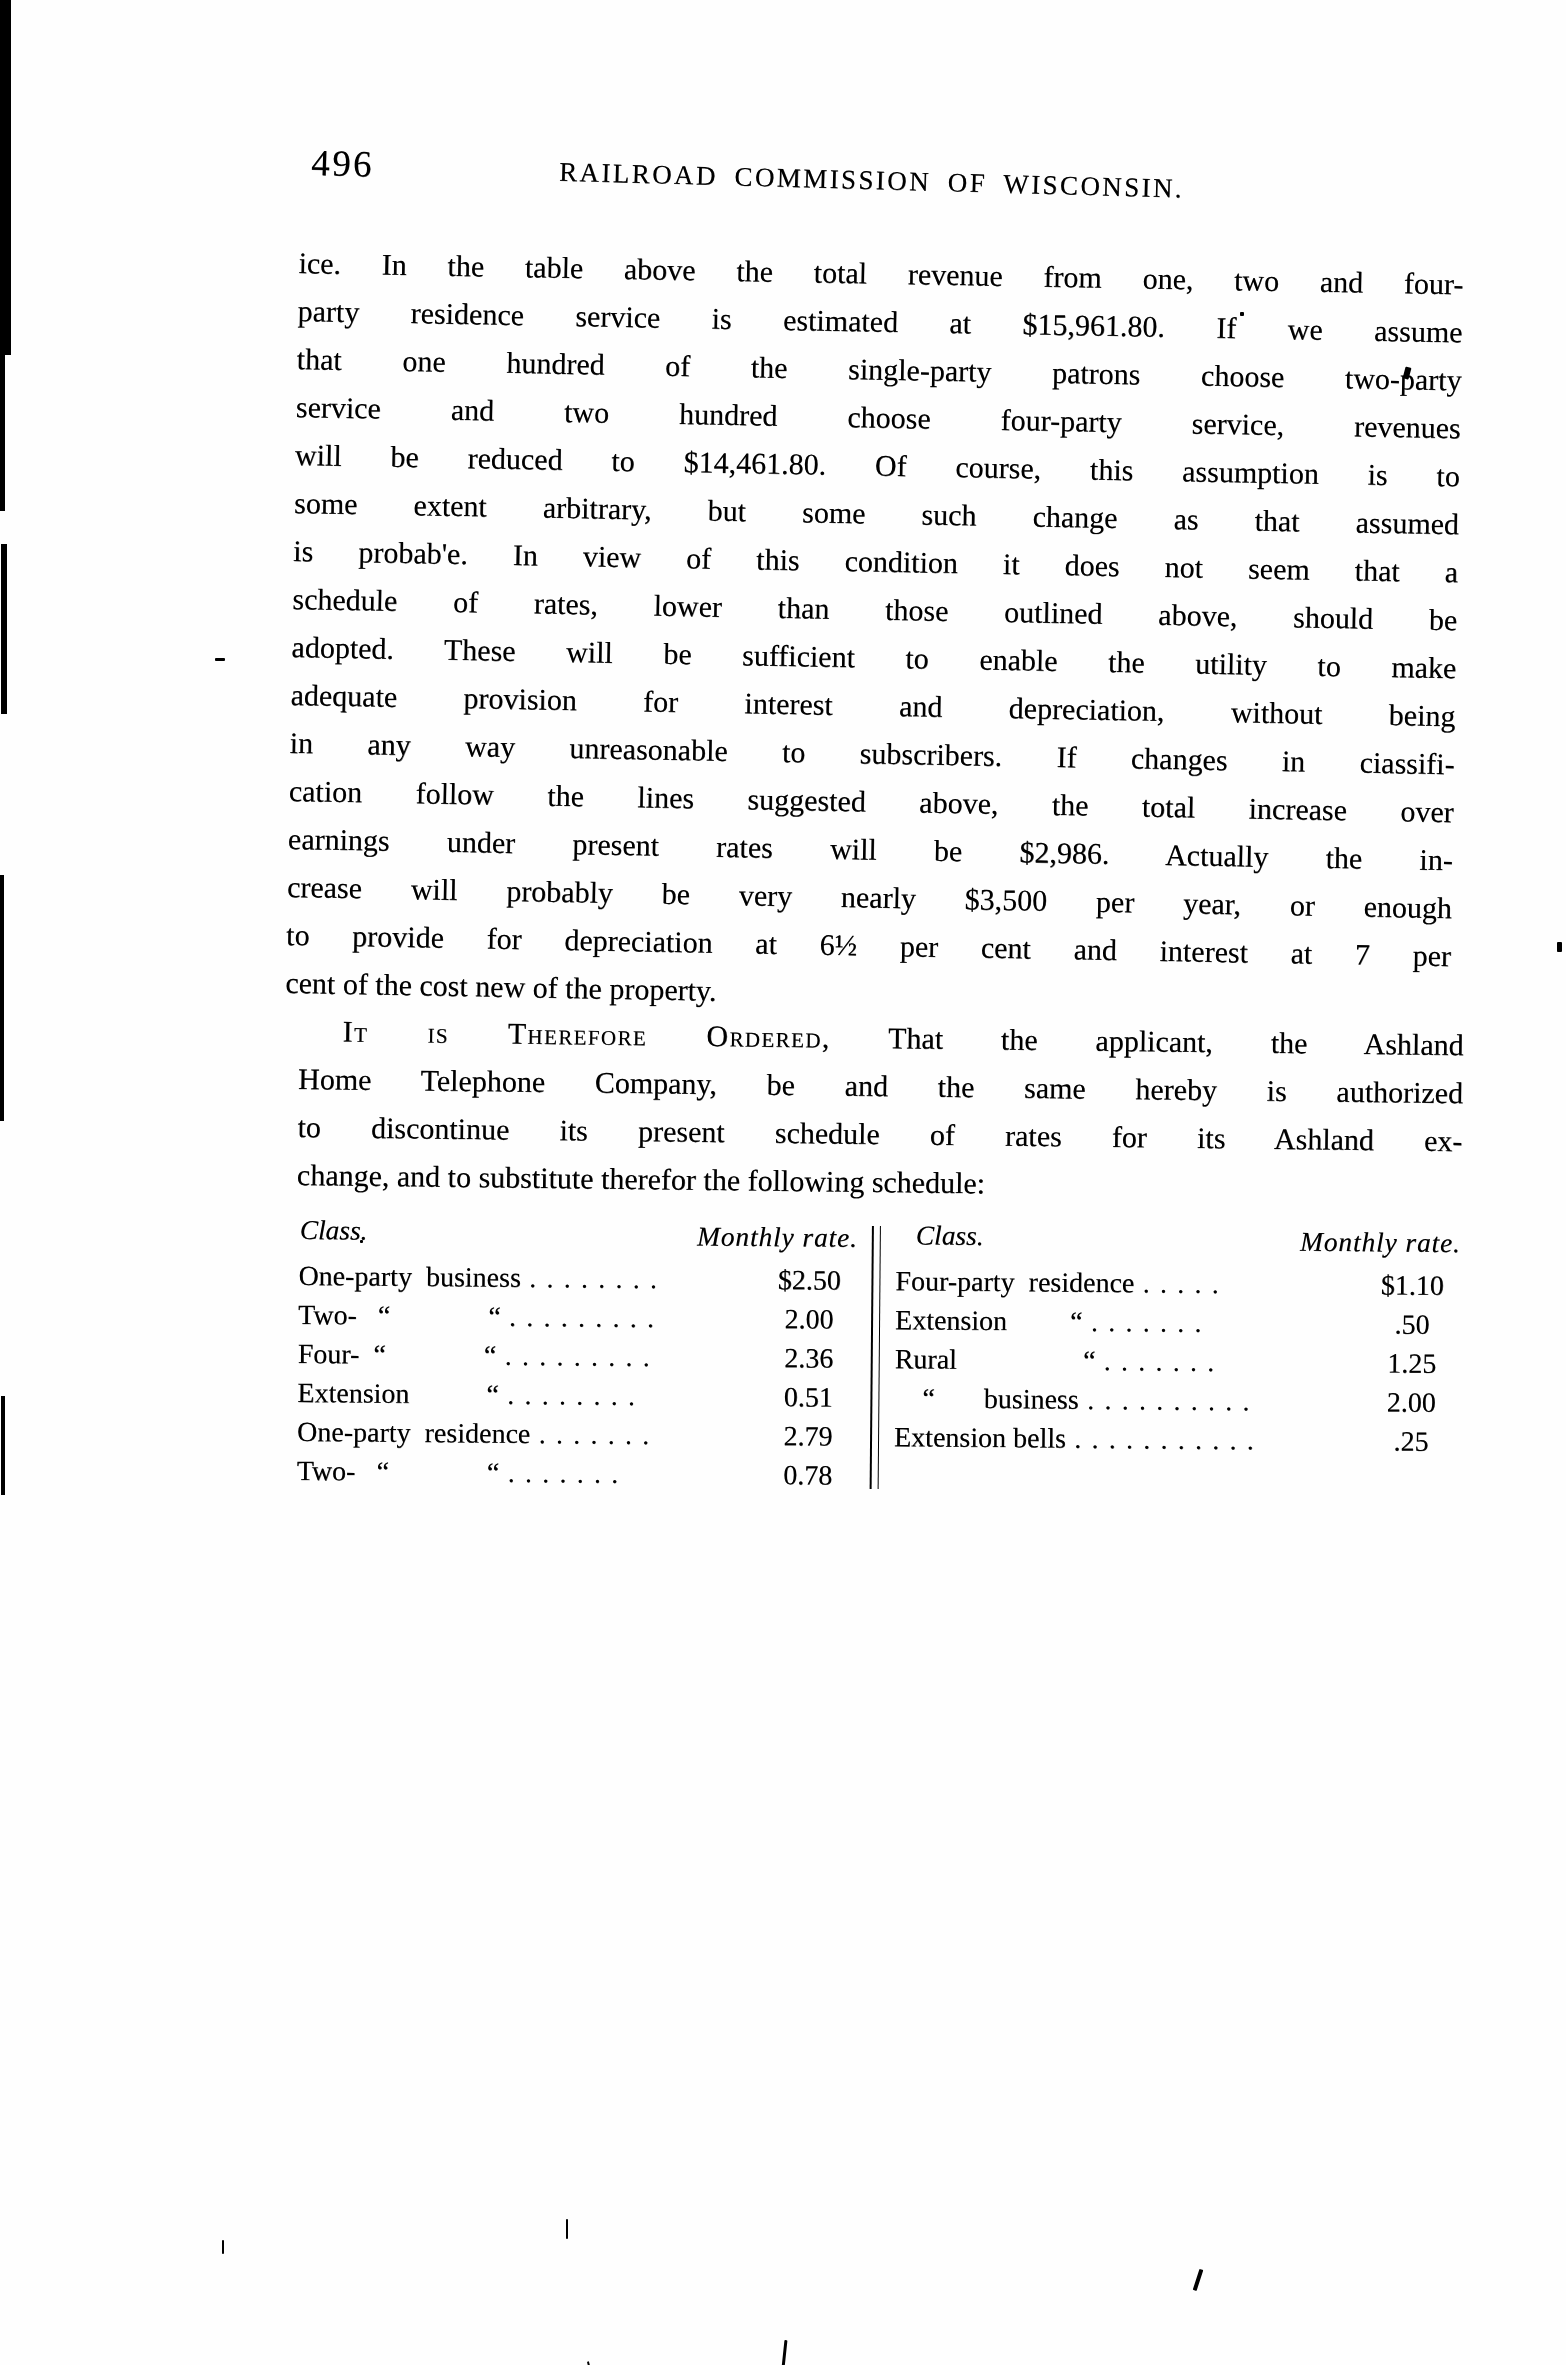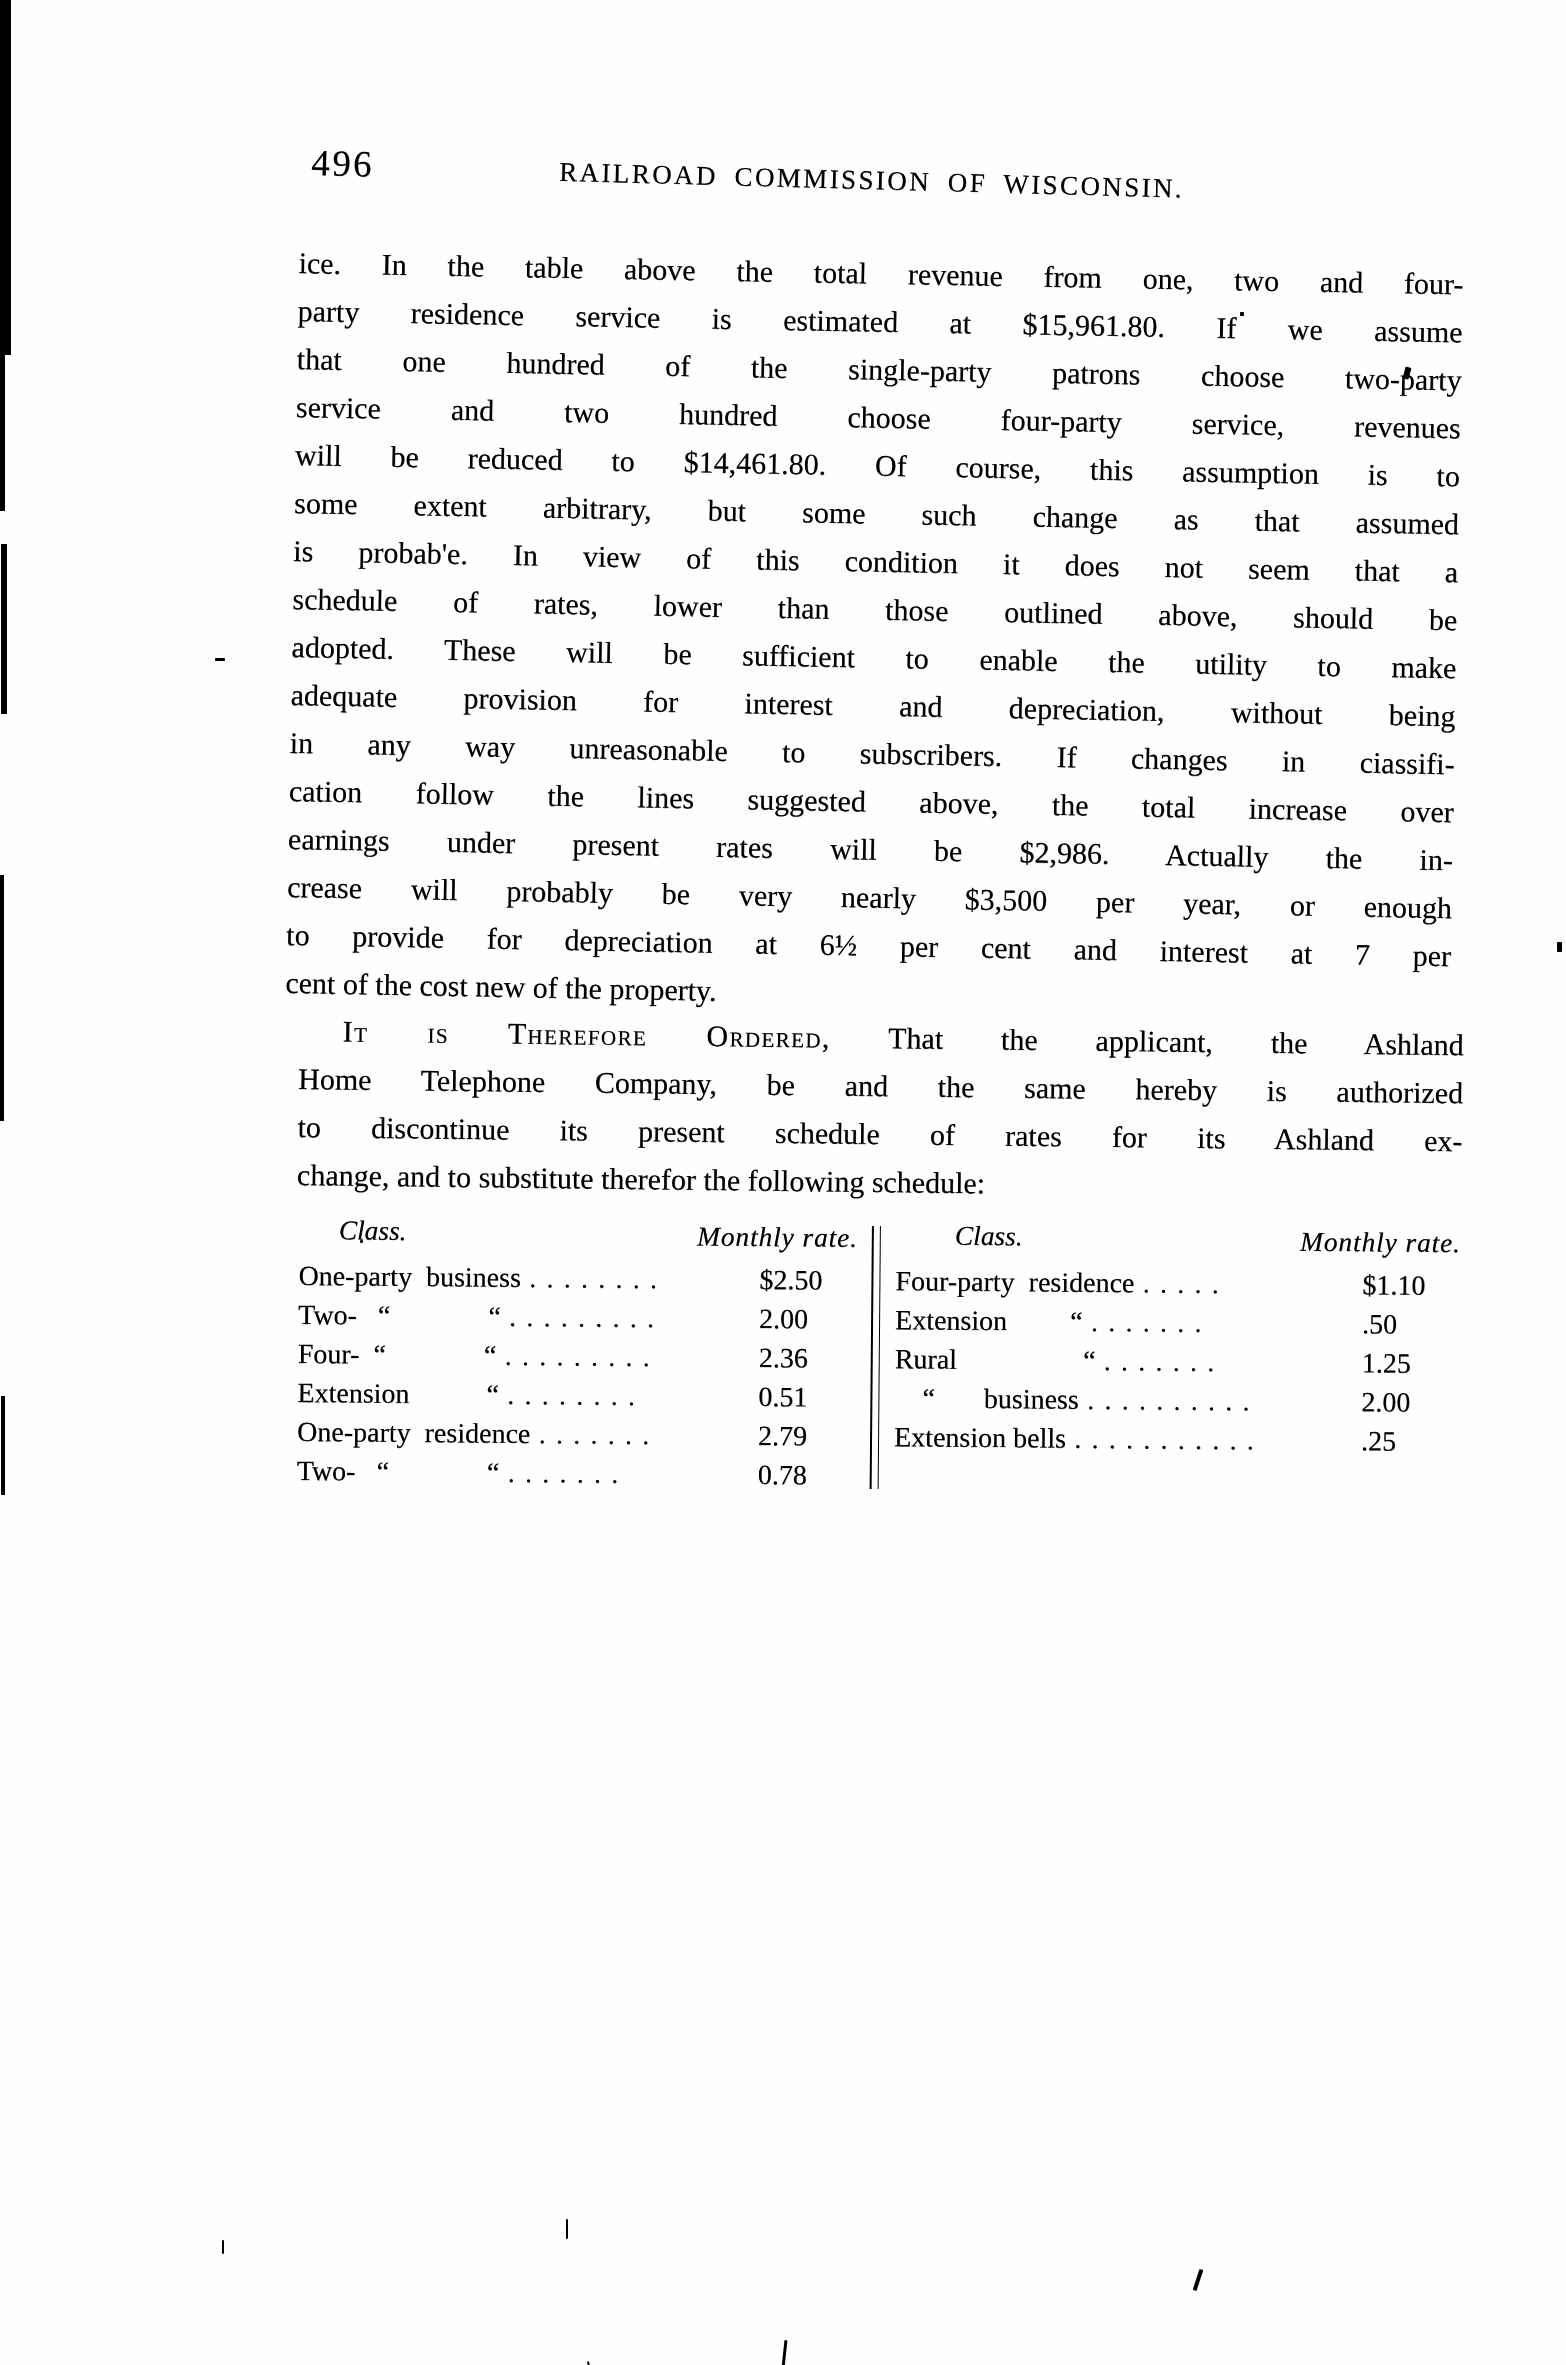--- a/index.html
+++ b/index.html
@@ -29,28 +29,28 @@
   .para2 .tl:first-child{text-indent:44px;}
   .sc{font-variant:small-caps;letter-spacing:1.4px;}
 
   
   .tables{position:absolute;left:299px;top:1215px;width:1164px;height:274px;
     transform:rotate(0.5deg);transform-origin:0 0;font-size:28px;}
   .ttable{position:absolute;top:0;}
   .ttable.tleft{left:0;width:561px;}
   .ttable.tright{left:597px;width:567px;}
   .thead{position:relative;height:45px;font-style:italic;font-size:27.4px;}
-  .th-class{position:absolute;left:0.9px;top:0;margin-left:39px;}
+  .th-class{position:absolute;left:0.9px;top:0;}
   .tright .th-class{left:20px;}
   .th-rate{position:absolute;right:1.9px;top:2.8px;letter-spacing:0.9px;}
   .trow{display:flex;align-items:baseline;height:39px;}
   .lbl{white-space:pre;flex:0 0 auto;}
   .leader{flex:1 1 auto;overflow:hidden;white-space:nowrap;
     letter-spacing:10.4px;padding:0 4.7px 0 8.5px;font-size:27.4px;}
-  .rate{flex:0 0 100px;text-align:left;white-space:pre;}
+  .rate{flex:0 0 100px;text-align:center;white-space:pre;}
   .tdivider{position:absolute;left:573px;top:5.7px;height:263px;width:5.7px;
     border-left:2.4px solid #000;border-right:1.9px solid #000;}
 
   
   .artifact{position:absolute;background:#000;}
   .speck{position:absolute;background:#000;border-radius:0.9px;}
 </style>
 </head>
 <body>
 

